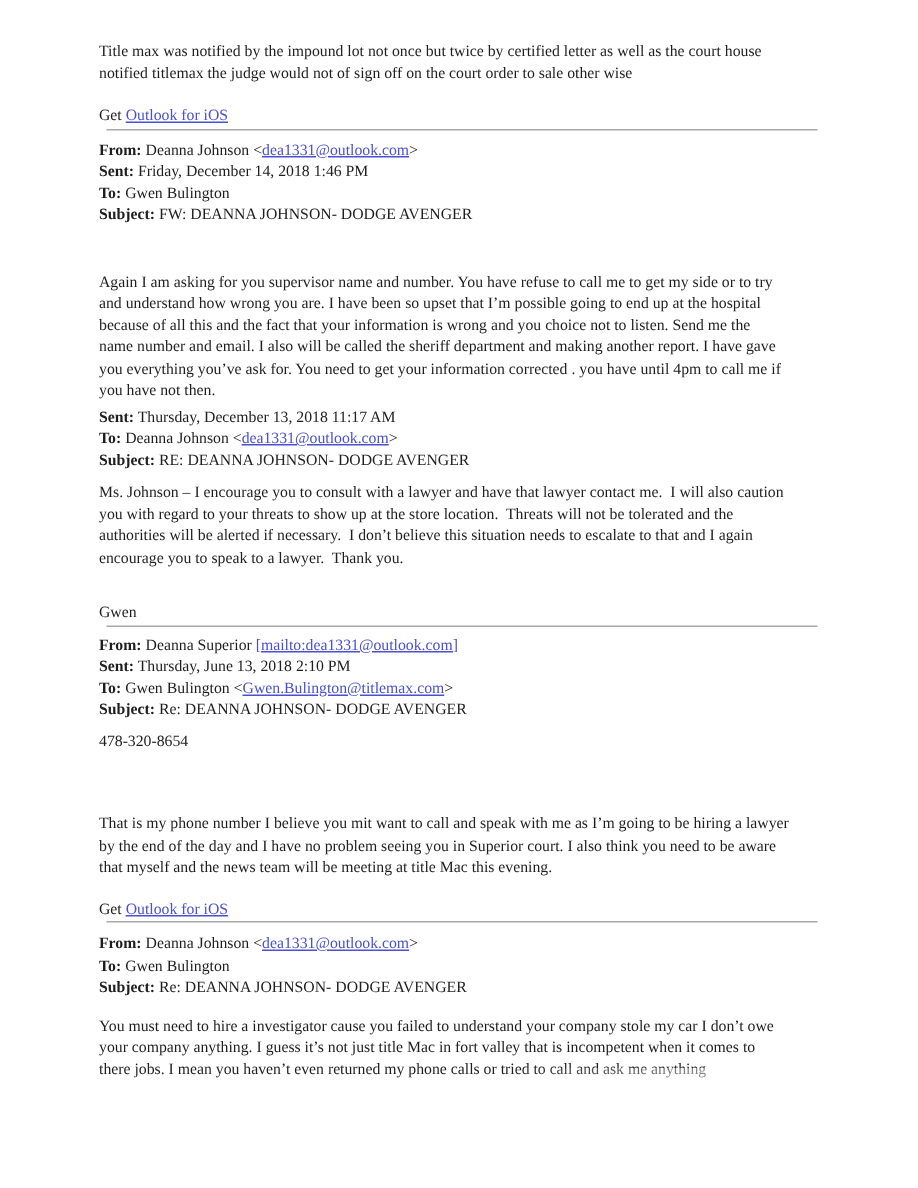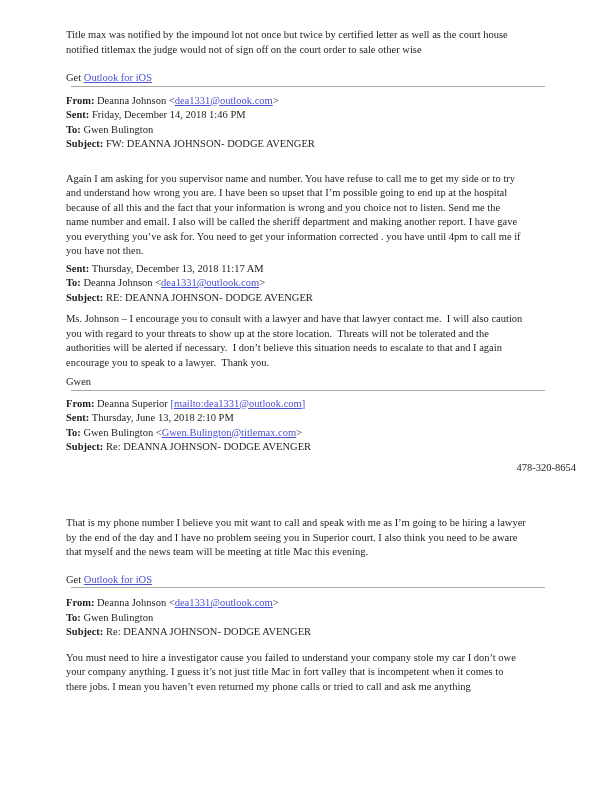--- a/index.html
+++ b/index.html
@@ -29,27 +29,27 @@
     border: 0;
     border-top: 1.5px solid #a9a9a9;
     margin: 0 0 0 5px;
     width: 474px;
     background: none;
   }
   
   .get-1   { margin-top: 14px; }
   .hr-1    { margin-top: 15px; }
   .hdr-1   { margin-top: 7px; }
-  .para-2  { margin-top: 20px; }
+  .para-2  { margin-top: 30px; }
   .hdr-2   { margin-top: 3px; }
   .para-3  { margin-top: 7px; }
-  .sig-1   { margin-top: 5px; }
+  .sig-1   { margin-top: 22px; }
   .hr-2    { margin-top: 12px; }
   .hdr-3   { margin-top: 6px; }
-  .phone-1 { margin-top: 6px; text-align: right; }
+  .phone-1 { margin-top: 6px; }
   .para-4  { margin-top: 41px; }
   .get-2   { margin-top: 13px; }
   .hr-3    { margin-top: 15px; }
   .hdr-4   { margin-top: 8px; }
   .para-5  { margin-top: 11px; }
   
   .scan-fade {
     position: absolute;
     left: 290px;
     top: 712px;

